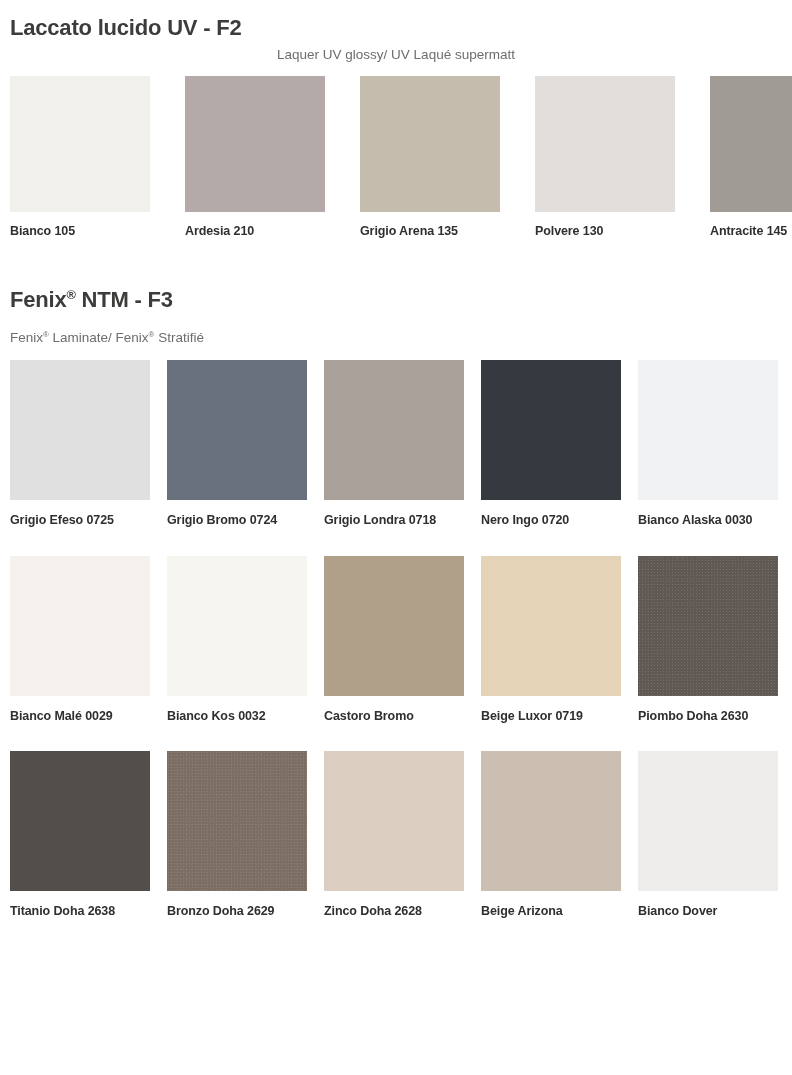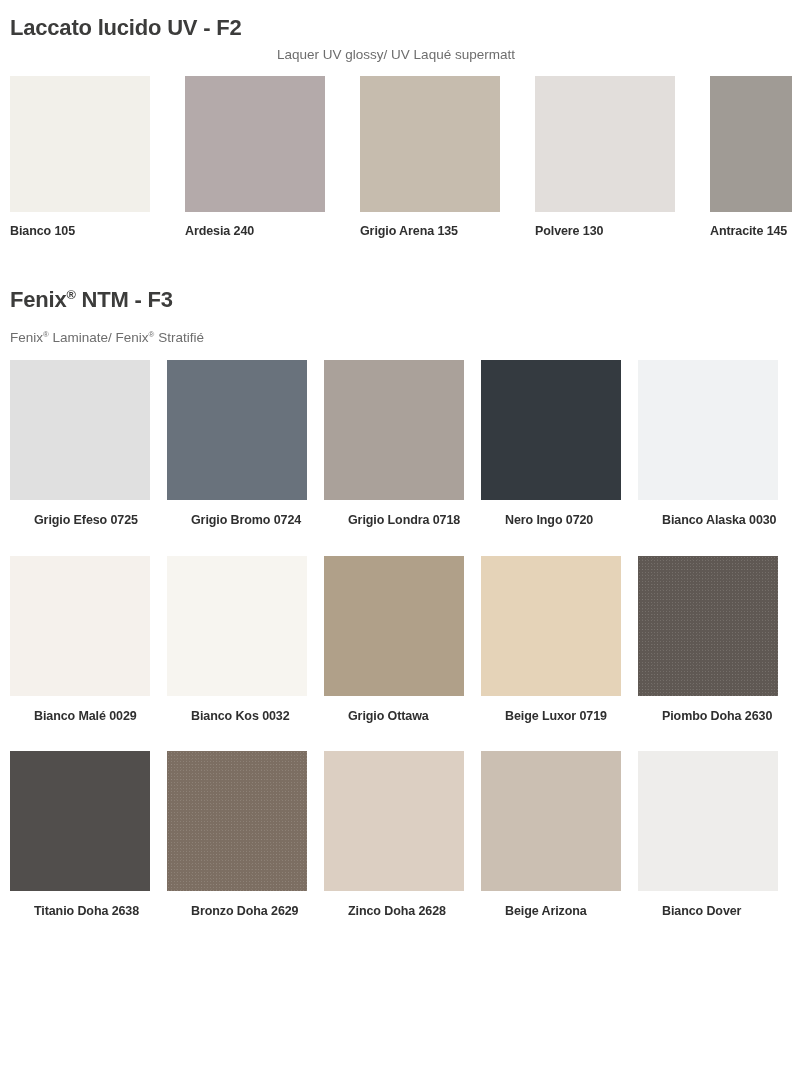--- a/index.html
+++ b/index.html
@@ -75,21 +75,21 @@
   #section-f2 .section-subtitle{ margin-top: 7px; text-align: center; }
   #section-f2 .swatch-grid     { margin-top: 13px; gap: 35px; }
   #section-f2 .swatch-chip     { height: 136px; }
   #section-f2 .swatch-label    { margin-top: 12px; margin-bottom: 26px; }
 
   
   #section-f3 { margin-top: 23px; }
   #section-f3 .section-subtitle{ margin-top: 18px; }
   #section-f3 .swatch-grid     { margin-top: 14px; }
   #section-f3 .swatch-chip     { height: 140px; }
-  #section-f3 .swatch-label    { margin-top: 13px; margin-bottom: 28px; margin-left: 24px; }
+  #section-f3 .swatch-label    { margin-top: 13px; margin-bottom: 28px; }
 
   
   .tex {
     background-image:
       radial-gradient(rgba(255,255,255,0.13) 0.6px, transparent 0.7px),
       radial-gradient(rgba(0,0,0,0.16) 0.6px, transparent 0.7px),
       radial-gradient(rgba(255,255,255,0.07) 0.5px, transparent 0.6px);
     background-size: 3px 3px, 4px 4px, 5px 5px;
     background-position: 0 0, 1px 2px, 2px 1px;
   }
@@ -105,21 +105,21 @@
     </h1>
     <p class="section-subtitle">Laquer UV glossy/ UV Laqué supermatt</p>
 
     <div class="swatch-grid" id="grid-f2">
         <div class="swatch-cell">
           <div class="swatch-chip" style="background-color: rgb(242, 240, 234);"></div>
           <div class="swatch-label">Bianco 105</div>
         </div>
         <div class="swatch-cell">
           <div class="swatch-chip" style="background-color: rgb(180, 170, 170);"></div>
-          <div class="swatch-label">Ardesia 240</div>
+          <div class="swatch-label">Ardesia 210</div>
         </div>
         <div class="swatch-cell">
           <div class="swatch-chip" style="background-color: rgb(198, 188, 174);"></div>
           <div class="swatch-label">Grigio Arena 135</div>
         </div>
         <div class="swatch-cell">
           <div class="swatch-chip" style="background-color: rgb(226, 222, 219);"></div>
           <div class="swatch-label">Polvere 130</div>
         </div>
         <div class="swatch-cell">
@@ -161,21 +161,21 @@
         <div class="swatch-cell">
           <div class="swatch-chip" style="background-color: rgb(245, 241, 236);"></div>
           <div class="swatch-label">Bianco Malé 0029</div>
         </div>
         <div class="swatch-cell">
           <div class="swatch-chip" style="background-color: rgb(247, 245, 240);"></div>
           <div class="swatch-label">Bianco Kos 0032</div>
         </div>
         <div class="swatch-cell">
           <div class="swatch-chip" style="background-color: rgb(176, 160, 137);"></div>
-          <div class="swatch-label">Grigio Ottawa</div>
+          <div class="swatch-label">Castoro Bromo</div>
         </div>
         <div class="swatch-cell">
           <div class="swatch-chip" style="background-color: rgb(229, 211, 184);"></div>
           <div class="swatch-label">Beige Luxor 0719</div>
         </div>
         <div class="swatch-cell">
           <div class="swatch-chip tex" style="background-color: rgb(95, 88, 83);"></div>
           <div class="swatch-label">Piombo Doha 2630</div>
         </div>
         <div class="swatch-cell">

